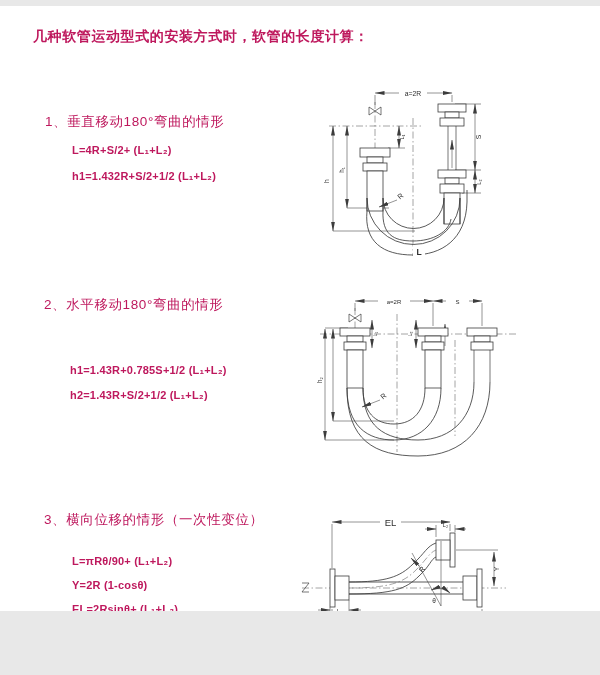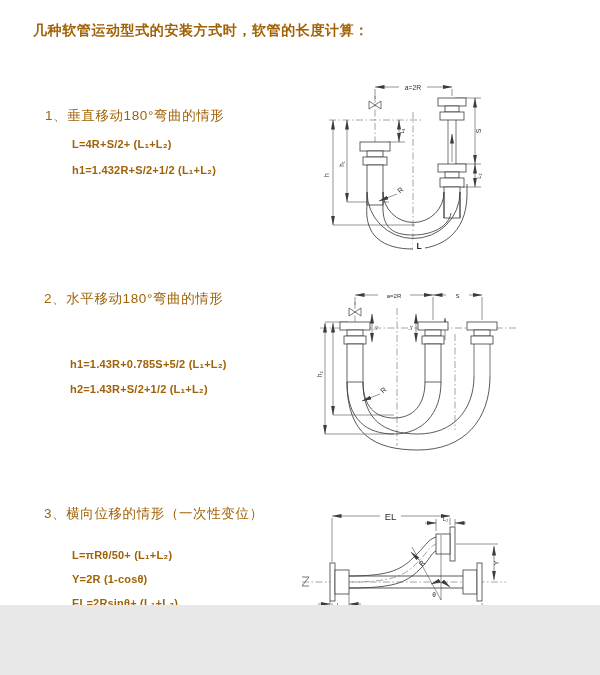--- a/index.html
+++ b/index.html
@@ -1,19 +1,19 @@
 <!DOCTYPE html>
 <html><head>
 <meta charset="utf-8">
 <style>
   html,body { margin:0; padding:0; background:#e8e8e8; }
   .page {
     position:relative; width:600px; height:605px; background:#ffffff;
-    font-family:"Liberation Sans", sans-serif; color:#a16207; overflow:hidden;
-    margin:0 auto;
+    font-family:"Liberation Sans", sans-serif; color:#be185d; overflow:hidden;
+    margin:6px auto;
   }
   .title {
     position:absolute; left:33px; top:22px;
     font-size:14px; font-weight:700; letter-spacing:0.6px; white-space:nowrap;
   }
   .sec-heading {
     position:absolute; font-size:13.5px; font-weight:400; letter-spacing:0.6px; white-space:nowrap;
   }
   .formula {
     position:absolute; font-size:11px; font-weight:700; letter-spacing:0.2px; white-space:nowrap;
@@ -31,25 +31,25 @@
 
 <div class="page">
 
   <div class="title">几种软管运动型式的安装方式时，软管的长度计算：</div>
 
   <div class="sec-heading" style="left:45px; top:107px">1、垂直移动180°弯曲的情形</div>
   <div class="formula" style="left:72px; top:138px">L=4R+S/2+ (L₁+L₂)</div>
   <div class="formula" style="left:72px; top:164px">h1=1.432R+S/2+1/2 (L₁+L₂)</div>
 
   <div class="sec-heading" style="left:44px; top:290px">2、水平移动180°弯曲的情形</div>
-  <div class="formula" style="left:70px; top:358px">h1=1.43R+0.785S+5/2 (L₁+L₂)</div>
+  <div class="formula" style="left:70px; top:358px">h1=1.43R+0.785S+1/2 (L₁+L₂)</div>
   <div class="formula" style="left:70px; top:383px">h2=1.43R+S/2+1/2 (L₁+L₂)</div>
 
   <div class="sec-heading" style="left:44px; top:505px">3、横向位移的情形（一次性变位）</div>
-  <div class="formula" style="left:72px; top:549px">L=πRθ/50+ (L₁+L₂)</div>
+  <div class="formula" style="left:72px; top:549px">L=πRθ/90+ (L₁+L₂)</div>
   <div class="formula" style="left:72px; top:573px">Y=2R (1-cosθ)</div>
   <div class="formula" style="left:72px; top:597px">EL=2Rsinθ+ (L₁+L₂)</div>
 
   <svg class="diagram" style="left:315px; top:72px" width="232" height="182" viewBox="0 0 232 182">
     <defs>
       <marker id="m1" viewBox="0 0 10 4" refX="9.5" refY="2" markerWidth="10" markerHeight="4" markerUnits="userSpaceOnUse" orient="auto-start-reverse">
         <path d="M0 0 L10 2 L0 4 Z" fill="#3c3c3c"></path>
       </marker>
       <pattern id="p1" width="3.4" height="3.4" patternUnits="userSpaceOnUse">
         <path d="M0,0 L3.4,3.4 M3.4,0 L0,3.4" stroke="#8a8a8a" stroke-width="0.5"></path>

